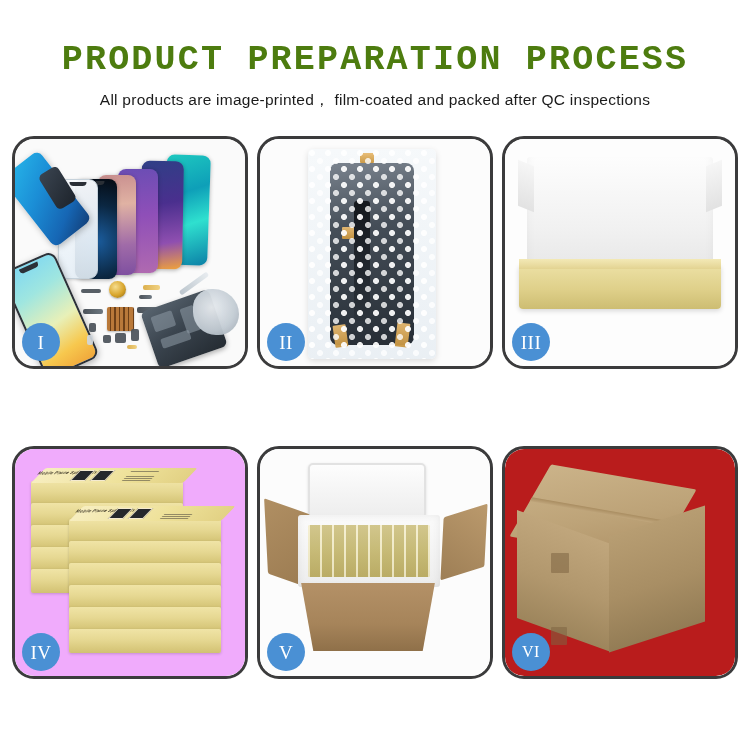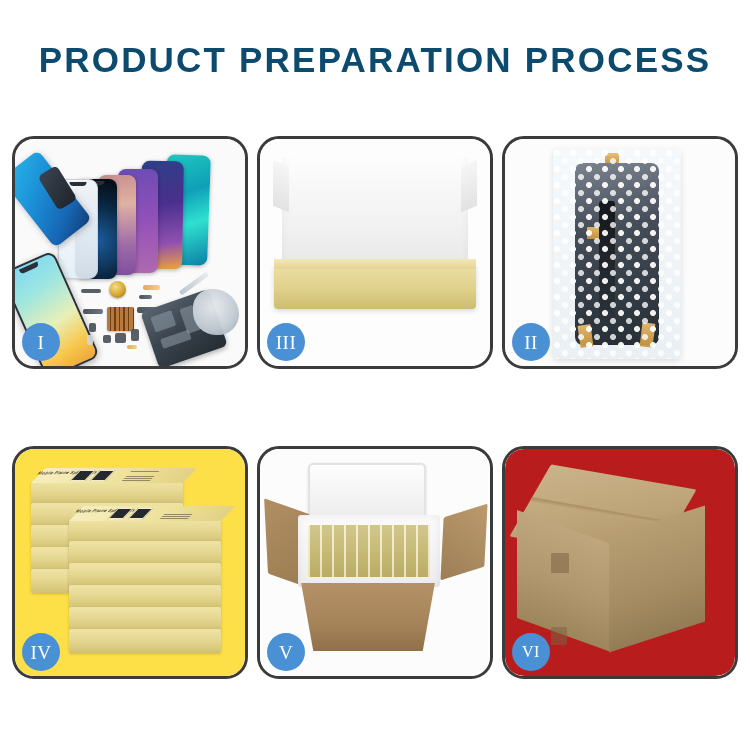--- a/index.html
+++ b/index.html
@@ -7,23 +7,23 @@
     width: 750px; height: 750px;
     background: #ffffff;
     font-family: "Liberation Sans", sans-serif;
     overflow: hidden;
   }
   .page { position: relative; width: 750px; height: 750px; }
 
   
   .header { width: 100%; text-align: center; padding-top: 38px; }
   .title {
-    font-size: 35px; font-weight: 700; color: #0c4a6e;
+    font-size: 35px; font-weight: 700; color: #4d7c0f;
     letter-spacing: 2.2px; line-height: 44px;
-    font-family: Liberation Sans, sans-serif;
+    font-family: Liberation Mono, monospace;
     white-space: nowrap;
   }
   .subtitle {
     font-size: 15.5px; font-weight: 400; color: #1b1b1b;
     letter-spacing: .25px; line-height: 22px; margin-top: 7px;
     white-space: nowrap;
   }
 
   
   .grid {
@@ -215,21 +215,21 @@
     border-radius: 2px;
     box-shadow: inset 0 0 8px rgba(0,0,0,.35);
   }
   .wrapfill::after{
     content:""; position:absolute; inset:0;
     background-image: radial-gradient(circle at 4px 4px, rgba(255,255,255,.55) 2px, rgba(255,255,255,0) 2.8px);
     background-size: 9px 9px;
   }
 
   
-  .p4 { background: #fde047; text-align: right; }
+  .p4 { background: #f0abfc; text-align: right; }
   .stack { position:absolute; left:12px; top:22px; width:210px; height:190px; }
   .ybox {
     position:absolute; width:152px; height:24px;
     background: linear-gradient(180deg,#f0e4a6 0%,#e6d892 45%,#d2c172 100%);
     border-radius: 2px;
     box-shadow: 0 1px 3px rgba(0,0,0,.18);
   }
   .ybox .top {
     position:absolute; left:0; top:-13px; width:100%; height:15px;
     background: linear-gradient(100deg,#f7eec0 0%,#eee199 60%,#e2d184 100%);
@@ -318,20 +318,21 @@
   }
   .taped { position:absolute; background: rgba(125,100,66,.55); border-radius:1px; }
 </style>
 </head>
 <body>
 
 <div class="page">
 
   <div class="header">
     <div class="title">PRODUCT PREPARATION PROCESS</div>
+    <div class="subtitle">All products are image-printed， film-coated and packed after QC inspections</div>
   </div>
 
   <div class="grid">
 
     <div class="panel">
       <div class="panel-stage p1">
         <div class="ph fan1"></div>
         <div class="ph fan2"></div>
         <div class="ph fan3"></div>
         <div class="ph fan4"></div>
@@ -366,43 +367,43 @@
           <i style="left:38px; top:10px; width:14px; height:26px;"></i>
           <i style="left:10px; top:32px; width:30px; height:10px;"></i>
         </div>
         <div class="tool"></div>
 
         <div class="badge">I</div>
       </div>
     </div>
 
     <div class="panel">
-      <div class="panel-stage p3">
-        <div class="lid3"></div>
-        <div class="wrapfill"></div>
-        <div class="tray3"></div>
-        <div class="badge">III</div>
-      </div>
-    </div>
-
-    <div class="panel">
       <div class="panel-stage p2">
         <div class="bubblebag">
           <div class="screeninside"></div>
           <div class="tape" style="left:52px; top:4px;  width:14px; height:10px;"></div>
           <div class="tape" style="left:34px; top:78px; width:12px; height:12px;"></div>
           <div class="tape" style="left:26px; top:176px; width:13px; height:22px; transform:rotate(-8deg);"></div>
           <div class="tape" style="left:88px; top:174px; width:13px; height:24px; transform:rotate(7deg);"></div>
           <div class="bubbles"></div>
         </div>
         <div class="badge">II</div>
       </div>
     </div>
 
     <div class="panel">
+      <div class="panel-stage p3">
+        <div class="lid3"></div>
+        <div class="wrapfill"></div>
+        <div class="tray3"></div>
+        <div class="badge">III</div>
+      </div>
+    </div>
+
+    <div class="panel">
       <div class="panel-stage p4">
         <div class="stack">
 
           <div class="ybox" style="left:4px;  top:10px;">
             <span class="top"></span>
             <span class="lbl">Mobile Phone Spare Parts</span>
             <span class="swatch" style="left:44px;"></span>
             <span class="swatch" style="left:64px;"></span>
             <span class="lines" style="left:96px;"></span>
           </div>

